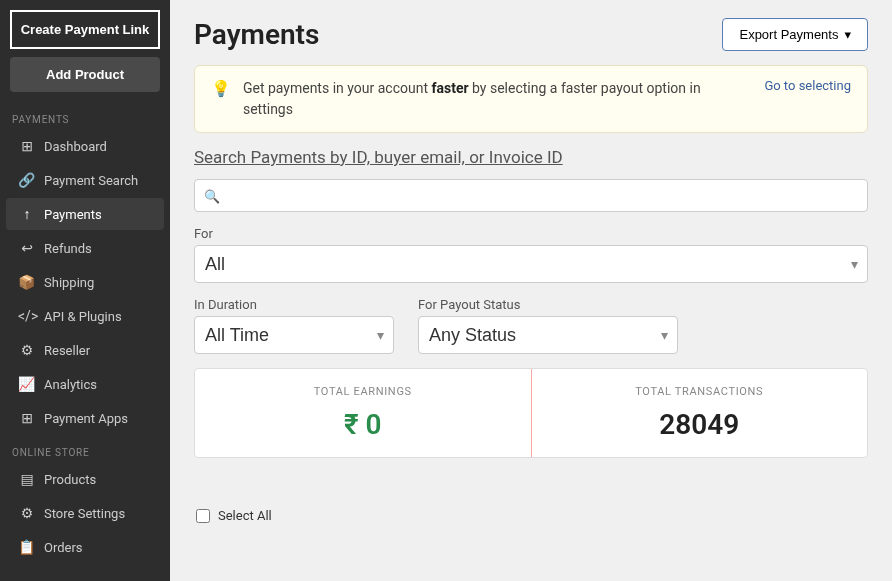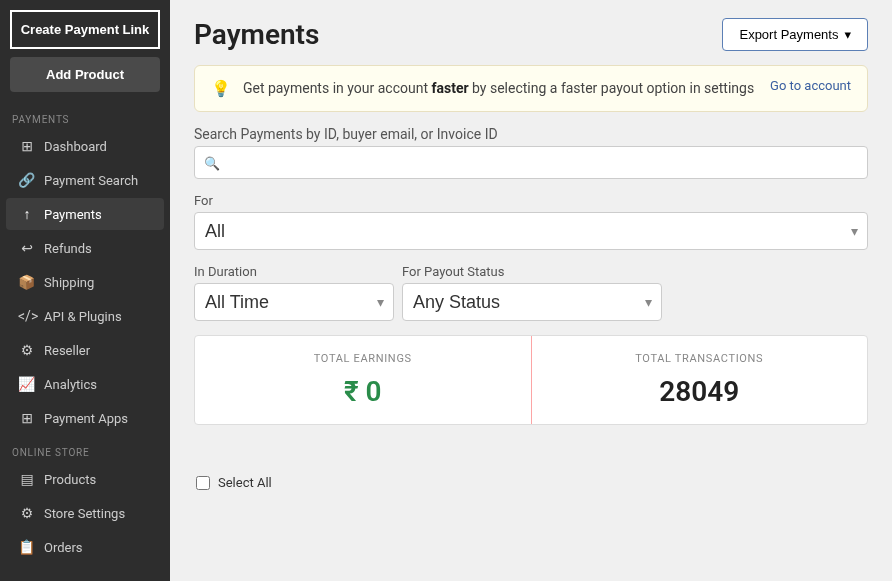--- a/index.html
+++ b/index.html
@@ -117,21 +117,21 @@
       display: flex;
       align-items: flex-start;
       gap: 12px;
     }
     .info-banner-icon { font-size: 16px; color: #c8a000; margin-top: 1px; }
     .info-banner-text { flex: 1; color: #444; font-size: 14px; line-height: 1.5; }
     .info-banner-text strong { font-weight: 700; color: #222; }
     .info-banner-link { color: #3a5fa0; text-decoration: none; font-size: 13px; white-space: nowrap; cursor: pointer; }
 
     
-    .search-label { font-size: 14px; color: #555; margin-bottom: 4px; }
+    .search-label { font-size: 17px; color: #555; margin-bottom: 12px; text-decoration: underline; }
     .search-input-wrap { position: relative; }
     .search-input-wrap .search-icon {
       position: absolute;
       left: 10px;
       top: 50%;
       transform: translateY(-50%);
       color: #aaa;
       font-size: 13px;
     }
     .search-input {
@@ -166,21 +166,21 @@
       right: 10px;
       top: 50%;
       transform: translateY(-50%);
       color: #888;
       pointer-events: none;
     }
 
     
     .filters-row {
       display: flex;
-      gap: 8px;
+      gap: 24px;
     }
     .filter-group { display: flex; flex-direction: column; }
     .filter-group.duration { width: 200px; }
     .filter-group.payout { width: 260px; }
 
     
     .stats-row {
       display: flex;
       border: 1px solid #ddd;
       border-radius: 4px;
@@ -297,21 +297,21 @@
     </button>
   </div>
 
   <div class="content-area">
 
     <div class="info-banner">
       <span class="info-banner-icon">💡</span>
       <div class="info-banner-text">
         <span>Get payments in your account </span><strong>faster</strong><span> by selecting a faster payout option in settings</span>
       </div>
-      <a class="info-banner-link">Go to account</a>
+      <a class="info-banner-link">Go to selecting</a>
     </div>
 
     <div>
       <div class="search-label">Search Payments by ID, buyer email, or Invoice ID</div>
       <div class="search-input-wrap">
         <span class="search-icon">🔍</span>
         <input type="text" class="search-input" style="">
       </div>
     </div>
 

